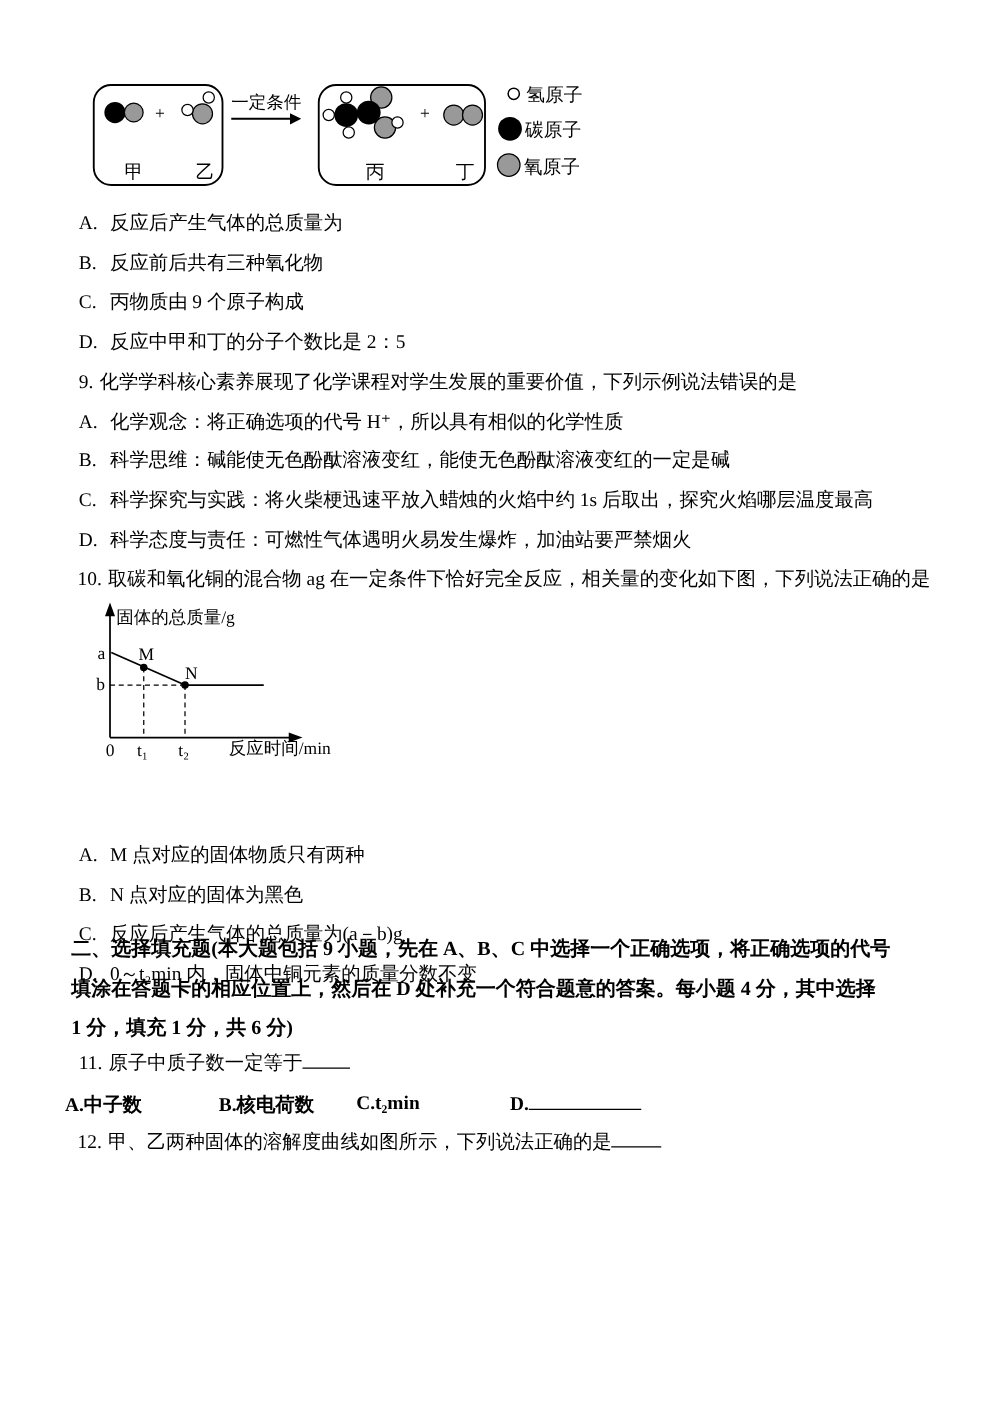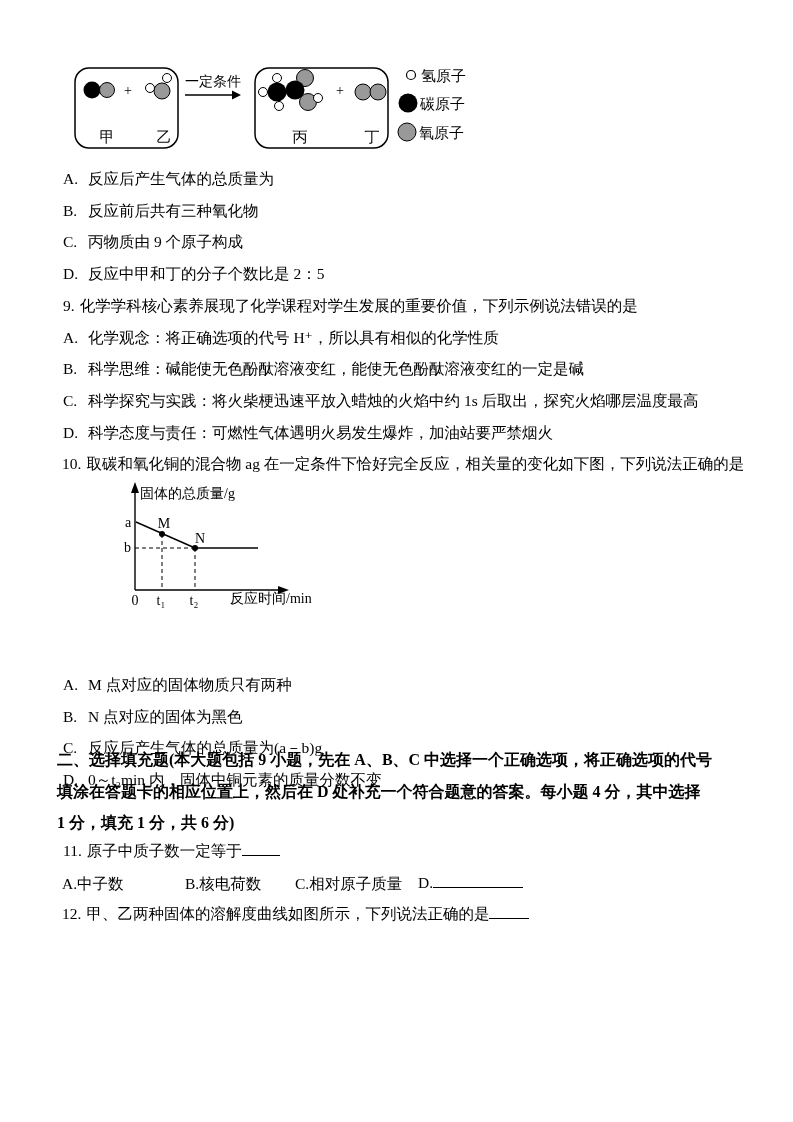--- a/index.html
+++ b/index.html
@@ -88,21 +88,21 @@
     <div class="opt"><span class="ol">A.</span><span>化学观念：将正确选项的代号 H⁺，所以具有相似的化学性质</span></div>
     <div class="opt"><span class="ol">B.</span><span>科学思维：碱能使无色酚酞溶液变红，能使无色酚酞溶液变红的一定是碱</span></div>
     <div class="opt"><span class="ol">C.</span><span>科学探究与实践：将火柴梗迅速平放入蜡烛的火焰中约 1s 后取出，探究火焰哪层温度最高</span></div>
     <div class="opt"><span class="ol">D.</span><span>科学态度与责任：可燃性气体遇明火易发生爆炸，加油站要严禁烟火</span></div>
   </div>
 
   <div class="abs textline" style="left:62px;top:448px;">
     <span class="qnum">10.</span><span>取碳和氧化铜的混合物 ag 在一定条件下恰好完全反应，相关量的变化如下图，下列说法正确的是</span>
   </div>
 
-  <div class="abs" style="left:75px;top:482px;margin-left:47px;">
+  <div class="abs" style="left:75px;top:482px;">
     <svg width="210" height="132" viewBox="0 0 210 132">
 
       <line x1="13" y1="108" x2="13" y2="4" stroke="#000" stroke-width="1.4"></line>
       <polygon points="9,11 13,0 17,11" fill="#000"></polygon>
       <line x1="13" y1="108" x2="160" y2="108" stroke="#000" stroke-width="1.4"></line>
       <polygon points="156,104 167,108 156,112" fill="#000"></polygon>
 
       <line x1="14" y1="40" x2="73" y2="66" stroke="#000" stroke-width="1.4"></line>
       <line x1="73" y1="66" x2="136" y2="66" stroke="#000" stroke-width="1.4"></line>
 
@@ -135,24 +135,24 @@
   <div class="abs sect" style="left:57px;top:744px;">
     <div>二、选择填充题(本大题包括 9 小题，先在 A、B、C 中选择一个正确选项，将正确选项的代号</div>
     <div>填涂在答题卡的相应位置上，然后在 D 处补充一个符合题意的答案。每小题 4 分，其中选择</div>
     <div>1 分，填充 1 分，共 6 分)</div>
   </div>
 
   <div class="abs textline" style="left:63px;top:841px;line-height:20px;">
     <span class="qnum">11.</span><span>原子中质子数一定等于</span><span class="blank" style="width:38px;"></span>
   </div>
 
-  <div class="q11row" style="left:62px;top:874px;width:560px;height:22px;">
+  <div class="q11row" style="left:52px;top:874px;width:560px;height:22px;font-weight:bold;">
     <span class="o" style="left:0px;"><span>A.</span><span>中子数</span></span>
     <span class="o" style="left:123px;"><span>B.</span><span>核电荷数</span></span>
-    <span class="o" style="left:233px;"><span>C.</span><span>相对原子质量</span></span>
+    <span class="o" style="left:233px;"><span>C.</span><span>t₂min</span></span>
     <span class="o" style="left:356px;"><span>D.</span><span class="blank" style="width:90px;"></span></span>
   </div>
 
   <div class="abs textline" style="left:62px;top:904px;line-height:20px;">
     <span class="qnum">12.</span><span>甲、乙两种固体的溶解度曲线如图所示，下列说法正确的是</span><span class="blank" style="width:40px;"></span>
   </div>
 
 </div>
 
 </body></html>

